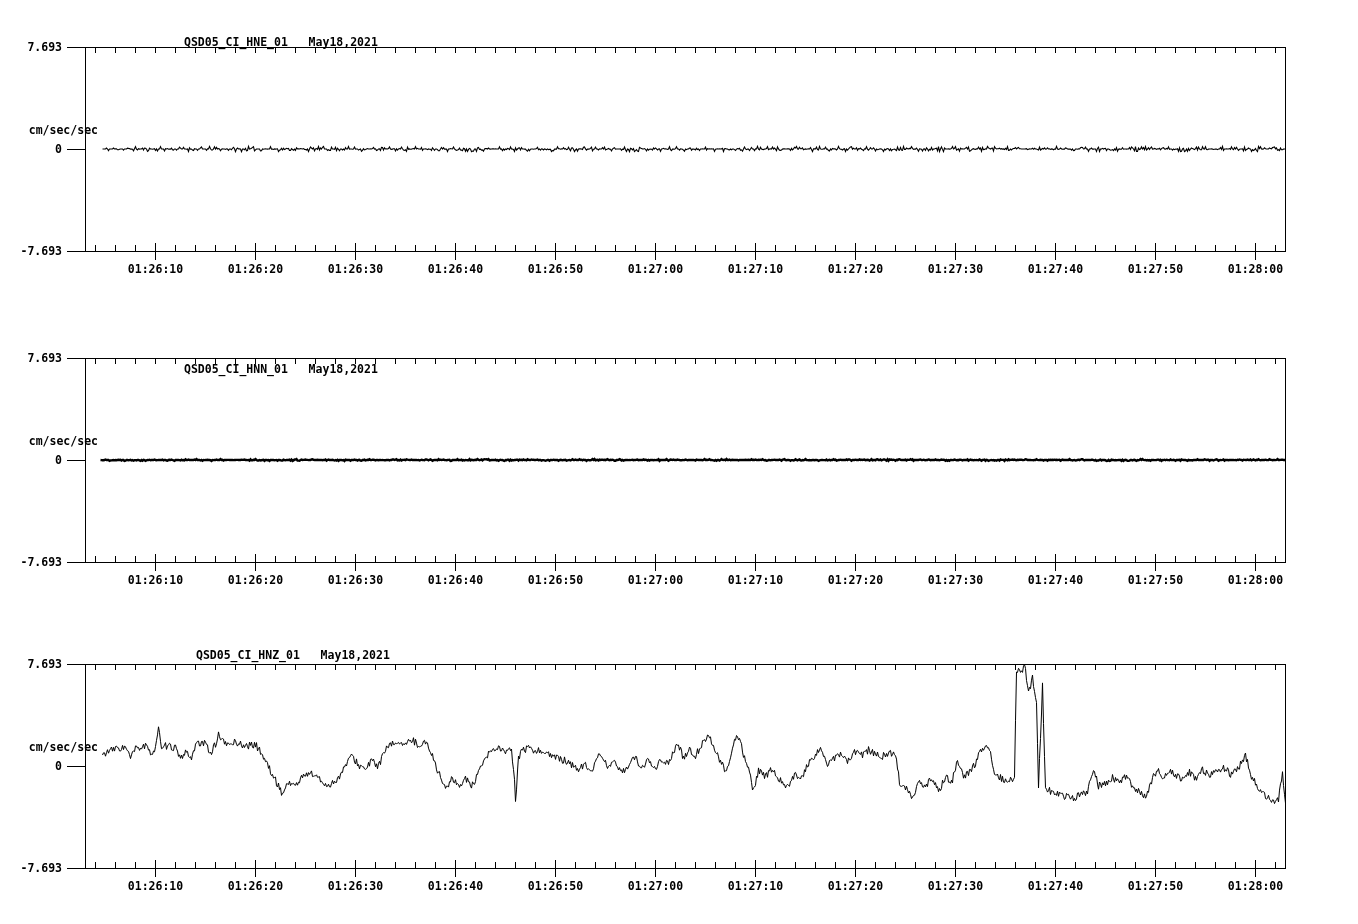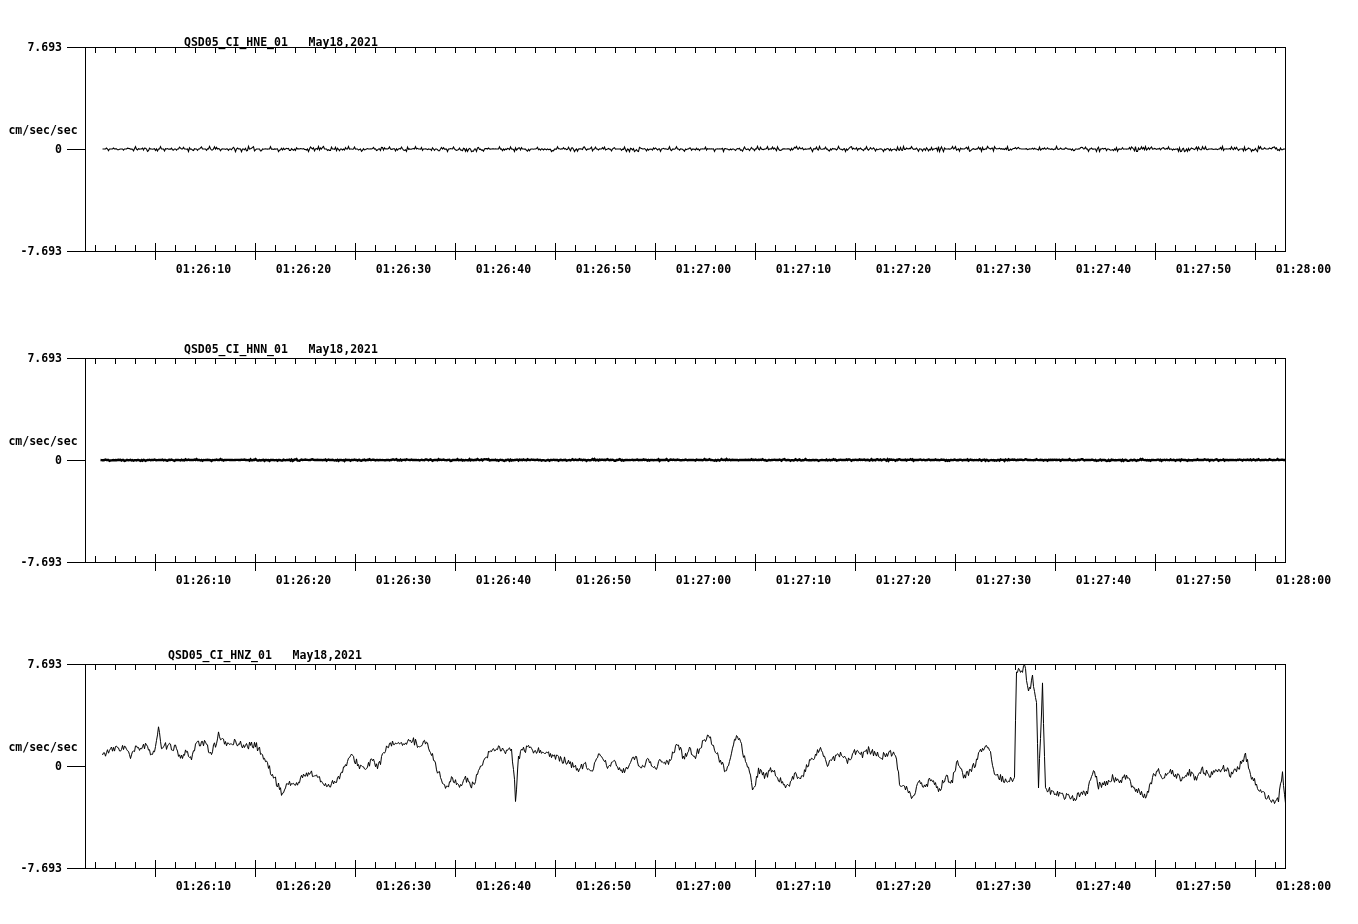--- a/index.html
+++ b/index.html
@@ -12,25 +12,25 @@
   .plot{position:absolute;left:0;}
   .t{
     position:absolute;font:bold 11.5px "DejaVu Sans Mono","Liberation Mono",monospace;
     white-space:pre;height:14px;line-height:14px;
   }
   .yl{
     position:absolute;font:bold 11.5px "DejaVu Sans Mono","Liberation Mono",monospace;
     height:14px;line-height:14px;
   }
   .num{left:2px;width:60px;text-align:right;}
-  .unit{left:3px;width:80px;text-align:center;}
+  .unit{left:18px;width:80px;text-align:right;}
   .xtick{
     position:absolute;width:58px;text-align:center;
     font:bold 11.5px "DejaVu Sans Mono","Liberation Mono",monospace;
-    height:14px;line-height:14px;margin-left:48px;
+    height:14px;line-height:14px;
   }
 </style>
 </head>
 <body>
 
 <div id="screen">
 
   <div class="panel">
     <div class="t" style="left:184px;top:35px">QSD05_CI_HNE_01   May18,2021</div>
     <div class="yl num" style="top:40px">7.693</div>
@@ -172,21 +172,21 @@
         <line x1="855.5" y1="226" x2="855.5" y2="243" stroke="#000000" stroke-width="1" shape-rendering="crispEdges"></line>
         <line x1="955.5" y1="226" x2="955.5" y2="243" stroke="#000000" stroke-width="1" shape-rendering="crispEdges"></line>
         <line x1="1055.5" y1="226" x2="1055.5" y2="243" stroke="#000000" stroke-width="1" shape-rendering="crispEdges"></line>
         <line x1="1155.5" y1="226" x2="1155.5" y2="243" stroke="#000000" stroke-width="1" shape-rendering="crispEdges"></line>
         <line x1="1255.5" y1="226" x2="1255.5" y2="243" stroke="#000000" stroke-width="1" shape-rendering="crispEdges"></line>
         <polyline points="102.5,132.0 103.5,132.0 104.5,132.0 105.5,132.0 106.5,131.1 107.5,132.0 108.5,133.6 109.5,132.0 110.5,132.0 111.5,132.0 112.5,132.0 113.5,131.1 114.5,132.0 115.5,131.9 116.5,131.9 117.5,132.8 118.5,132.7 119.5,132.2 120.5,132.0 121.5,132.0 122.5,132.0 123.5,133.1 124.5,132.0 125.5,132.0 126.5,132.0 127.5,131.1 128.5,131.4 129.5,131.6 130.5,132.1 131.5,132.0 132.5,132.3 133.5,133.9 134.5,131.7 135.5,129.7 136.5,132.2 137.5,132.9 138.5,131.7 139.5,132.1 140.5,132.0 141.5,132.0 142.5,131.1 143.5,133.0 144.5,131.1 145.5,131.3 146.5,132.0 147.5,134.3 148.5,133.6 149.5,131.2 150.5,132.0 151.5,132.0 152.5,132.3 153.5,132.0 154.5,131.7 155.5,133.5 156.5,131.9 157.5,134.0 158.5,132.0 159.5,131.9 160.5,129.6 161.5,132.0 162.5,132.0 163.5,132.1 164.5,134.0 165.5,131.7 166.5,132.0 167.5,131.6 168.5,132.2 169.5,132.0 170.5,132.1 171.5,131.1 172.5,132.8 173.5,133.2 174.5,132.0 175.5,132.0 176.5,133.1 177.5,132.0 178.5,132.0 179.5,130.2 180.5,131.1 181.5,132.0 182.5,132.0 183.5,130.4 184.5,132.0 185.5,132.0 186.5,132.2 187.5,132.0 188.5,134.5 189.5,130.8 190.5,132.2 191.5,132.0 192.5,133.1 193.5,133.6 194.5,131.7 195.5,132.0 196.5,132.0 197.5,133.3 198.5,132.0 199.5,132.0 200.5,130.8 201.5,129.9 202.5,132.0 203.5,132.0 204.5,132.0 205.5,132.0 206.5,133.4 207.5,131.9 208.5,131.9 209.5,129.4 210.5,131.8 211.5,133.0 212.5,133.0 213.5,131.9 214.5,129.8 215.5,132.1 216.5,130.4 217.5,132.0 218.5,131.6 219.5,131.9 220.5,133.7 221.5,132.2 222.5,131.9 223.5,132.0 224.5,132.0 225.5,132.4 226.5,131.8 227.5,132.1 228.5,133.4 229.5,132.0 230.5,132.0 231.5,132.7 232.5,131.3 233.5,130.3 234.5,131.7 235.5,134.6 236.5,132.0 237.5,131.1 238.5,132.0 239.5,131.8 240.5,132.0 241.5,134.6 242.5,132.0 243.5,132.0 244.5,132.8 245.5,131.4 246.5,133.8 247.5,133.5 248.5,129.4 249.5,132.0 250.5,131.8 251.5,131.2 252.5,130.4 253.5,129.6 254.5,133.9 255.5,132.8 256.5,132.0 257.5,132.0 258.5,132.0 259.5,132.0 260.5,133.9 261.5,133.8 262.5,132.0 263.5,132.3 264.5,132.0 265.5,131.8 266.5,132.0 267.5,132.1 268.5,132.0 269.5,132.0 270.5,129.7 271.5,132.2 272.5,132.0 273.5,132.4 274.5,131.9 275.5,132.1 276.5,132.0 277.5,131.9 278.5,134.6 279.5,133.1 280.5,132.8 281.5,131.3 282.5,133.0 283.5,131.3 284.5,132.6 285.5,132.0 286.5,131.3 287.5,131.7 288.5,131.4 289.5,133.4 290.5,133.5 291.5,131.7 292.5,132.5 293.5,133.2 294.5,132.1 295.5,133.4 296.5,130.8 297.5,131.9 298.5,131.8 299.5,132.0 300.5,131.6 301.5,131.8 302.5,132.0 303.5,131.6 304.5,132.4 305.5,132.5 306.5,133.0 307.5,132.0 308.5,134.5 309.5,132.0 310.5,129.9 311.5,131.0 312.5,132.0 313.5,130.9 314.5,133.9 315.5,132.0 316.5,131.6 317.5,132.3 318.5,129.6 319.5,133.0 320.5,130.9 321.5,132.0 322.5,130.3 323.5,129.5 324.5,132.0 325.5,132.0 326.5,132.0 327.5,133.4 328.5,132.6 329.5,133.4 330.5,133.5 331.5,130.2 332.5,132.0 333.5,132.0 334.5,132.4 335.5,130.3 336.5,133.6 337.5,131.2 338.5,132.3 339.5,133.8 340.5,132.0 341.5,132.0 342.5,133.0 343.5,132.0 344.5,133.1 345.5,130.7 346.5,132.0 347.5,132.0 348.5,129.5 349.5,132.1 350.5,132.0 351.5,132.0 352.5,132.3 353.5,132.0 354.5,130.1 355.5,132.2 356.5,132.0 357.5,132.0 358.5,133.1 359.5,132.4 360.5,132.0 361.5,134.3 362.5,133.4 363.5,131.7 364.5,132.8 365.5,132.5 366.5,132.0 367.5,131.5 368.5,132.0 369.5,132.0 370.5,131.9 371.5,132.0 372.5,131.6 373.5,130.4 374.5,132.1 375.5,131.8 376.5,133.5 377.5,133.1 378.5,132.0 379.5,131.9 380.5,133.4 381.5,130.4 382.5,130.5 383.5,133.0 384.5,130.7 385.5,132.0 386.5,131.8 387.5,132.0 388.5,131.5 389.5,129.9 390.5,132.0 391.5,132.4 392.5,132.1 393.5,131.8 394.5,131.8 395.5,133.9 396.5,131.8 397.5,133.1 398.5,132.0 399.5,131.6 400.5,132.0 401.5,130.1 402.5,131.7 403.5,133.1 404.5,133.4 405.5,132.8 406.5,134.4 407.5,130.2 408.5,132.3 409.5,131.9 410.5,132.2 411.5,132.1 412.5,131.8 413.5,131.6 414.5,132.0 415.5,129.7 416.5,132.0 417.5,131.4 418.5,132.0 419.5,132.0 420.5,132.2 421.5,130.6 422.5,133.4 423.5,132.0 424.5,132.0 425.5,131.9 426.5,132.0 427.5,132.6 428.5,131.9 429.5,132.2 430.5,132.2 431.5,133.4 432.5,130.8 433.5,132.0 434.5,133.4 435.5,132.0 436.5,132.0 437.5,132.6 438.5,133.8 439.5,133.8 440.5,132.0 441.5,130.5 442.5,132.0 443.5,130.6 444.5,132.1 445.5,132.1 446.5,132.0 447.5,134.5 448.5,132.0 449.5,132.0 450.5,131.5 451.5,131.8 452.5,132.0 453.5,130.0 454.5,132.0 455.5,132.8 456.5,133.5 457.5,133.1 458.5,132.5 459.5,131.1 460.5,132.9 461.5,133.1 462.5,133.7 463.5,131.2 464.5,131.7 465.5,134.3 466.5,132.0 467.5,134.5 468.5,132.4 469.5,131.4 470.5,132.0 471.5,134.6 472.5,134.0 473.5,134.2 474.5,132.0 475.5,132.0 476.5,134.4 477.5,130.9 478.5,130.5 479.5,132.4 480.5,132.1 481.5,133.2 482.5,132.9 483.5,134.2 484.5,132.0 485.5,131.6 486.5,131.6 487.5,132.0 488.5,131.0 489.5,132.0 490.5,132.1 491.5,132.0 492.5,131.9 493.5,131.9 494.5,132.0 495.5,131.8 496.5,132.0 497.5,132.0 498.5,132.0 499.5,129.9 500.5,132.2 501.5,131.9 502.5,133.7 503.5,131.9 504.5,133.1 505.5,132.0 506.5,132.5 507.5,131.4 508.5,131.7 509.5,132.6 510.5,129.9 511.5,132.0 512.5,132.1 513.5,132.5 514.5,134.5 515.5,130.8 516.5,133.0 517.5,132.0 518.5,131.0 519.5,130.8 520.5,132.9 521.5,130.6 522.5,132.0 523.5,132.0 524.5,132.1 525.5,132.1 526.5,133.4 527.5,134.2 528.5,132.3 529.5,133.8 530.5,132.2 531.5,132.0 532.5,132.0 533.5,132.3 534.5,132.0 535.5,132.0 536.5,131.6 537.5,130.3 538.5,132.6 539.5,132.0 540.5,133.2 541.5,131.8 542.5,132.1 543.5,132.9 544.5,131.9 545.5,132.3 546.5,132.8 547.5,131.9 548.5,132.6 549.5,132.4 550.5,132.4 551.5,134.5 552.5,133.5 553.5,133.8 554.5,132.1 555.5,132.0 556.5,132.1 557.5,129.8 558.5,131.8 559.5,131.8 560.5,132.2 561.5,131.9 562.5,132.0 563.5,130.7 564.5,132.0 565.5,131.6 566.5,132.7 567.5,132.4 568.5,130.3 569.5,132.2 570.5,133.7 571.5,131.0 572.5,130.9 573.5,132.3 574.5,134.6 575.5,132.9 576.5,132.0 577.5,134.1 578.5,131.9 579.5,131.8 580.5,131.9 581.5,132.0 582.5,132.5 583.5,130.3 584.5,129.9 585.5,131.9 586.5,133.2 587.5,132.1 588.5,132.1 589.5,132.0 590.5,131.4 591.5,130.1 592.5,133.9 593.5,132.2 594.5,132.0 595.5,130.1 596.5,132.0 597.5,132.0 598.5,132.9 599.5,131.9 600.5,132.0 601.5,132.0 602.5,130.6 603.5,132.0 604.5,130.1 605.5,133.0 606.5,132.4 607.5,132.0 608.5,131.5 609.5,132.1 610.5,132.2 611.5,133.9 612.5,132.1 613.5,131.2 614.5,130.7 615.5,132.2 616.5,132.0 617.5,132.0 618.5,132.0 619.5,132.0 620.5,131.8 621.5,133.3 622.5,132.1 623.5,132.4 624.5,130.0 625.5,132.8 626.5,134.5 627.5,132.0 628.5,132.4 629.5,134.6 630.5,131.3 631.5,131.8 632.5,132.9 633.5,131.7 634.5,134.6 635.5,133.7 636.5,132.7 637.5,134.0 638.5,134.5 639.5,130.3 640.5,131.0 641.5,131.6 642.5,131.9 643.5,132.0 644.5,131.6 645.5,132.3 646.5,133.9 647.5,132.0 648.5,133.2 649.5,132.2 650.5,132.0 651.5,132.2 652.5,133.1 653.5,131.0 654.5,132.0 655.5,130.9 656.5,131.8 657.5,133.0 658.5,132.0 659.5,131.9 660.5,134.4 661.5,132.0 662.5,131.8 663.5,131.3 664.5,132.0 665.5,131.9 666.5,132.0 667.5,132.5 668.5,132.0 669.5,129.7 670.5,132.6 671.5,133.6 672.5,132.1 673.5,132.0 674.5,132.2 675.5,131.6 676.5,129.8 677.5,132.0 678.5,132.0 679.5,133.1 680.5,131.8 681.5,132.0 682.5,132.3 683.5,133.2 684.5,134.3 685.5,132.0 686.5,132.6 687.5,132.0 688.5,132.0 689.5,131.0 690.5,131.1 691.5,133.3 692.5,132.1 693.5,132.0 694.5,132.2 695.5,132.9 696.5,131.3 697.5,132.5 698.5,132.0 699.5,133.5 700.5,132.0 701.5,132.0 702.5,131.7 703.5,132.0 704.5,132.0 705.5,130.2 706.5,133.0 707.5,131.7 708.5,132.0 709.5,131.7 710.5,132.0 711.5,131.7 712.5,132.0 713.5,131.8 714.5,134.4 715.5,132.2 716.5,132.0 717.5,131.9 718.5,132.0 719.5,131.9 720.5,132.0 721.5,131.9 722.5,131.3 723.5,134.5 724.5,131.7 725.5,131.5 726.5,132.0 727.5,132.0 728.5,132.7 729.5,132.9 730.5,132.0 731.5,132.8 732.5,132.0 733.5,132.0 734.5,132.6 735.5,133.4 736.5,132.1 737.5,131.6 738.5,131.9 739.5,131.2 740.5,133.2 741.5,132.8 742.5,134.2 743.5,132.0 744.5,130.0 745.5,131.9 746.5,132.7 747.5,132.1 748.5,132.0 749.5,133.5 750.5,132.0 751.5,130.5 752.5,132.0 753.5,132.0 754.5,133.6 755.5,131.9 756.5,132.0 757.5,129.4 758.5,132.1 759.5,132.8 760.5,130.3 761.5,132.0 762.5,132.4 763.5,132.6 764.5,132.1 765.5,132.0 766.5,131.6 767.5,129.7 768.5,132.6 769.5,132.0 770.5,131.7 771.5,132.0 772.5,130.0 773.5,132.0 774.5,131.1 775.5,132.1 776.5,133.7 777.5,129.8 778.5,131.9 779.5,133.2 780.5,133.4 781.5,133.0 782.5,132.1 783.5,131.9 784.5,131.9 785.5,132.0 786.5,132.0 787.5,131.9 788.5,131.9 789.5,132.0 790.5,133.5 791.5,131.4 792.5,132.9 793.5,132.0 794.5,130.3 795.5,131.0 796.5,129.4 797.5,132.0 798.5,132.1 799.5,130.3 800.5,131.7 801.5,131.7 802.5,130.9 803.5,132.7 804.5,132.3 805.5,131.9 806.5,132.2 807.5,132.0 808.5,131.9 809.5,132.0 810.5,130.6 811.5,132.6 812.5,134.6 813.5,131.9 814.5,131.9 815.5,131.9 816.5,130.0 817.5,132.6 818.5,133.0 819.5,129.4 820.5,131.9 821.5,132.3 822.5,132.2 823.5,131.8 824.5,131.9 825.5,130.1 826.5,132.1 827.5,132.1 828.5,133.5 829.5,134.0 830.5,132.0 831.5,133.0 832.5,131.5 833.5,131.9 834.5,131.7 835.5,132.0 836.5,133.0 837.5,131.9 838.5,129.4 839.5,131.7 840.5,132.2 841.5,132.2 842.5,133.0 843.5,132.1 844.5,131.8 845.5,134.5 846.5,132.0 847.5,133.2 848.5,132.0 849.5,130.9 850.5,129.9 851.5,129.7 852.5,132.2 853.5,131.2 854.5,132.0 855.5,132.0 856.5,130.8 857.5,133.3 858.5,131.7 859.5,132.0 860.5,131.1 861.5,132.2 862.5,132.7 863.5,133.7 864.5,131.8 865.5,132.0 866.5,129.6 867.5,132.1 868.5,133.2 869.5,132.0 870.5,130.6 871.5,132.0 872.5,132.0 873.5,130.8 874.5,132.0 875.5,134.0 876.5,132.0 877.5,132.7 878.5,132.5 879.5,132.0 880.5,131.9 881.5,132.0 882.5,132.8 883.5,134.5 884.5,132.1 885.5,133.0 886.5,132.0 887.5,131.5 888.5,132.0 889.5,133.5 890.5,131.9 891.5,133.8 892.5,132.4 893.5,132.3 894.5,132.0 895.5,132.8 896.5,133.6 897.5,130.0 898.5,132.8 899.5,133.2 900.5,130.6 901.5,133.0 902.5,133.3 903.5,129.4 904.5,132.5 905.5,132.4 906.5,131.1 907.5,131.8 908.5,131.9 909.5,131.4 910.5,131.6 911.5,129.7 912.5,131.4 913.5,132.4 914.5,132.0 915.5,132.1 916.5,131.1 917.5,132.5 918.5,134.3 919.5,131.8 920.5,132.0 921.5,132.3 922.5,134.0 923.5,132.0 924.5,131.9 925.5,133.4 926.5,130.8 927.5,132.0 928.5,133.8 929.5,132.2 930.5,132.9 931.5,130.4 932.5,133.0 933.5,132.0 934.5,132.0 935.5,131.4 936.5,131.1 937.5,133.8 938.5,129.7 939.5,134.5 940.5,132.0 941.5,129.9 942.5,132.4 943.5,134.6 944.5,131.1 945.5,132.0 946.5,132.0 947.5,132.0 948.5,131.9 949.5,132.1 950.5,132.0 951.5,131.4 952.5,129.5 953.5,132.0 954.5,131.4 955.5,129.7 956.5,133.1 957.5,132.5 958.5,131.8 959.5,134.2 960.5,131.2 961.5,132.0 962.5,131.9 963.5,132.0 964.5,132.0 965.5,131.2 966.5,130.3 967.5,132.0 968.5,130.1 969.5,134.3 970.5,133.8 971.5,132.8 972.5,132.0 973.5,131.7 974.5,132.3 975.5,132.4 976.5,131.9 977.5,131.9 978.5,130.1 979.5,132.0 980.5,131.1 981.5,134.3 982.5,130.5 983.5,132.7 984.5,132.4 985.5,131.8 986.5,132.0 987.5,129.5 988.5,130.9 989.5,131.5 990.5,132.0 991.5,131.2 992.5,131.1 993.5,134.0 994.5,129.6 995.5,131.2 996.5,132.0 997.5,131.8 998.5,131.8 999.5,131.2 1000.5,132.1 1001.5,131.7 1002.5,132.1 1003.5,131.9 1004.5,132.5 1005.5,131.3 1006.5,132.4 1007.5,129.6 1008.5,133.4 1009.5,133.2 1010.5,132.0 1011.5,133.0 1012.5,131.9 1013.5,131.5 1014.5,131.4 1015.5,130.5 1016.5,132.0 1017.5,131.0 1018.5,130.5 1019.5,131.8 1020.5,131.8 1021.5,132.0 1022.5,132.0 1023.5,132.0 1024.5,132.0 1025.5,131.9 1026.5,131.6 1027.5,132.6 1028.5,132.2 1029.5,131.9 1030.5,132.0 1031.5,132.0 1032.5,131.2 1033.5,132.3 1034.5,131.3 1035.5,132.0 1036.5,132.0 1037.5,132.6 1038.5,133.0 1039.5,130.2 1040.5,133.0 1041.5,132.2 1042.5,131.5 1043.5,132.0 1044.5,130.9 1045.5,132.2 1046.5,132.0 1047.5,130.8 1048.5,132.0 1049.5,131.8 1050.5,132.4 1051.5,131.9 1052.5,132.1 1053.5,132.8 1054.5,132.0 1055.5,132.1 1056.5,129.4 1057.5,132.0 1058.5,132.4 1059.5,132.1 1060.5,131.0 1061.5,131.9 1062.5,132.2 1063.5,132.0 1064.5,132.2 1065.5,131.0 1066.5,131.3 1067.5,132.0 1068.5,132.1 1069.5,132.1 1070.5,132.0 1071.5,133.1 1072.5,132.0 1073.5,133.6 1074.5,133.4 1075.5,132.0 1076.5,132.0 1077.5,132.2 1078.5,131.9 1079.5,132.0 1080.5,130.8 1081.5,130.3 1082.5,130.4 1083.5,132.0 1084.5,131.8 1085.5,130.2 1086.5,132.0 1087.5,132.1 1088.5,134.4 1089.5,132.0 1090.5,132.0 1091.5,131.1 1092.5,132.1 1093.5,132.1 1094.5,132.0 1095.5,132.0 1096.5,134.4 1097.5,131.4 1098.5,130.2 1099.5,134.4 1100.5,132.1 1101.5,132.0 1102.5,131.4 1103.5,132.0 1104.5,131.5 1105.5,131.3 1106.5,133.5 1107.5,132.0 1108.5,132.0 1109.5,132.5 1110.5,133.2 1111.5,133.0 1112.5,132.6 1113.5,133.7 1114.5,132.0 1115.5,133.0 1116.5,130.6 1117.5,134.2 1118.5,132.2 1119.5,131.9 1120.5,132.3 1121.5,132.3 1122.5,130.8 1123.5,132.2 1124.5,132.0 1125.5,132.0 1126.5,132.1 1127.5,132.0 1128.5,132.0 1129.5,130.5 1130.5,132.4 1131.5,130.0 1132.5,130.8 1133.5,132.0 1134.5,133.8 1135.5,129.6 1136.5,134.5 1137.5,134.5 1138.5,131.0 1139.5,132.5 1140.5,132.1 1141.5,129.9 1142.5,132.0 1143.5,130.6 1144.5,132.7 1145.5,129.6 1146.5,132.9 1147.5,132.0 1148.5,130.7 1149.5,132.4 1150.5,131.0 1151.5,129.9 1152.5,132.1 1153.5,132.0 1154.5,131.4 1155.5,131.8 1156.5,132.4 1157.5,131.8 1158.5,132.0 1159.5,131.3 1160.5,132.8 1161.5,131.6 1162.5,130.9 1163.5,130.6 1164.5,131.9 1165.5,132.1 1166.5,131.5 1167.5,132.0 1168.5,129.9 1169.5,132.4 1170.5,132.0 1171.5,132.0 1172.5,133.1 1173.5,132.0 1174.5,132.6 1175.5,132.0 1176.5,132.2 1177.5,131.7 1178.5,134.3 1179.5,130.8 1180.5,134.6 1181.5,134.3 1182.5,132.0 1183.5,131.4 1184.5,134.6 1185.5,133.9 1186.5,132.0 1187.5,134.2 1188.5,131.5 1189.5,133.5 1190.5,132.0 1191.5,131.0 1192.5,131.6 1193.5,132.0 1194.5,132.6 1195.5,131.6 1196.5,130.1 1197.5,133.0 1198.5,130.1 1199.5,131.9 1200.5,132.8 1201.5,132.8 1202.5,129.8 1203.5,131.8 1204.5,132.0 1205.5,129.7 1206.5,132.6 1207.5,132.7 1208.5,132.1 1209.5,132.0 1210.5,132.0 1211.5,131.9 1212.5,132.1 1213.5,132.5 1214.5,132.2 1215.5,132.1 1216.5,132.0 1217.5,132.6 1218.5,132.0 1219.5,132.0 1220.5,130.5 1221.5,132.3 1222.5,129.5 1223.5,133.5 1224.5,132.0 1225.5,132.0 1226.5,131.9 1227.5,132.0 1228.5,132.0 1229.5,131.6 1230.5,132.3 1231.5,129.9 1232.5,132.0 1233.5,132.7 1234.5,130.6 1235.5,132.0 1236.5,130.4 1237.5,132.0 1238.5,133.4 1239.5,132.3 1240.5,132.0 1241.5,132.0 1242.5,131.8 1243.5,133.9 1244.5,130.1 1245.5,133.5 1246.5,132.4 1247.5,132.0 1248.5,131.0 1249.5,131.7 1250.5,131.9 1251.5,134.5 1252.5,132.7 1253.5,133.5 1254.5,132.8 1255.5,131.6 1256.5,133.5 1257.5,134.6 1258.5,129.5 1259.5,131.6 1260.5,129.7 1261.5,132.0 1262.5,132.1 1263.5,132.0 1264.5,130.8 1265.5,131.7 1266.5,132.0 1267.5,132.0 1268.5,131.9 1269.5,130.9 1270.5,131.6 1271.5,131.9 1272.5,130.6 1273.5,130.3 1274.5,130.0 1275.5,131.8 1276.5,131.0 1277.5,133.3 1278.5,132.7 1279.5,133.5 1280.5,131.1 1281.5,132.8 1282.5,132.8 1283.5,132.1 1284.5,132.0 1285.5,132.0" fill="none" stroke="#000000" stroke-width="1.1"></polyline>
       </svg>
   </div>
 
   <div class="panel">
-    <div class="t" style="left:184px;top:342px">QSD05_CI_HNN_01   May18,2021</div>
+    <div class="t" style="left:184px;top:362px">QSD05_CI_HNN_01   May18,2021</div>
     <div class="yl num" style="top:351px">7.693</div>
     <div class="yl unit" style="top:434px">cm/sec/sec</div>
     <div class="yl num" style="top:453px">0</div>
     <div class="yl num" style="top:555px">-7.693</div>
     <svg id="plot-1" class="plot" style="top:328px" width="1358" height="264">
         <rect x="85.5" y="30" width="1200" height="204" fill="none" stroke="#000000" stroke-width="1" shape-rendering="crispEdges"></rect>
         <line x1="66.5" y1="30" x2="85.5" y2="30" stroke="#000000" stroke-width="1" shape-rendering="crispEdges"></line>
         <line x1="66.5" y1="132" x2="85.5" y2="132" stroke="#000000" stroke-width="1" shape-rendering="crispEdges"></line>
         <line x1="66.5" y1="234" x2="85.5" y2="234" stroke="#000000" stroke-width="1" shape-rendering="crispEdges"></line>
         <line x1="95.5" y1="30" x2="95.5" y2="36" stroke="#000000" stroke-width="1" shape-rendering="crispEdges"></line>
@@ -319,21 +319,21 @@
         <line x1="855.5" y1="226" x2="855.5" y2="243" stroke="#000000" stroke-width="1" shape-rendering="crispEdges"></line>
         <line x1="955.5" y1="226" x2="955.5" y2="243" stroke="#000000" stroke-width="1" shape-rendering="crispEdges"></line>
         <line x1="1055.5" y1="226" x2="1055.5" y2="243" stroke="#000000" stroke-width="1" shape-rendering="crispEdges"></line>
         <line x1="1155.5" y1="226" x2="1155.5" y2="243" stroke="#000000" stroke-width="1" shape-rendering="crispEdges"></line>
         <line x1="1255.5" y1="226" x2="1255.5" y2="243" stroke="#000000" stroke-width="1" shape-rendering="crispEdges"></line>
         <polyline points="100.5,132.0 101.5,132.1 102.5,132.2 103.5,132.2 104.5,132.0 105.5,131.5 106.5,132.0 107.5,132.0 108.5,131.9 109.5,132.9 110.5,132.5 111.5,132.4 112.5,132.2 113.5,132.0 114.5,132.3 115.5,132.0 116.5,132.2 117.5,132.0 118.5,131.8 119.5,132.0 120.5,131.8 121.5,132.5 122.5,132.0 123.5,132.0 124.5,132.9 125.5,132.7 126.5,132.0 127.5,132.0 128.5,132.3 129.5,132.1 130.5,131.8 131.5,132.5 132.5,132.1 133.5,132.7 134.5,132.1 135.5,132.1 136.5,132.4 137.5,132.0 138.5,132.0 139.5,132.4 140.5,132.9 141.5,132.0 142.5,132.7 143.5,131.8 144.5,132.0 145.5,132.8 146.5,132.4 147.5,132.0 148.5,132.1 149.5,131.7 150.5,132.2 151.5,132.0 152.5,132.0 153.5,132.0 154.5,131.5 155.5,132.0 156.5,132.2 157.5,132.1 158.5,132.0 159.5,131.9 160.5,132.0 161.5,132.0 162.5,131.6 163.5,132.4 164.5,132.0 165.5,131.9 166.5,132.5 167.5,132.7 168.5,132.0 169.5,131.8 170.5,132.0 171.5,131.6 172.5,132.0 173.5,132.4 174.5,132.9 175.5,132.0 176.5,132.0 177.5,132.0 178.5,132.0 179.5,132.1 180.5,132.4 181.5,131.7 182.5,132.3 183.5,132.0 184.5,132.3 185.5,131.3 186.5,132.0 187.5,132.0 188.5,131.5 189.5,132.1 190.5,131.9 191.5,132.0 192.5,132.0 193.5,132.1 194.5,131.5 195.5,132.0 196.5,131.1 197.5,132.0 198.5,132.0 199.5,132.0 200.5,132.5 201.5,132.0 202.5,132.7 203.5,132.0 204.5,132.1 205.5,132.0 206.5,132.0 207.5,131.8 208.5,132.0 209.5,132.0 210.5,132.2 211.5,132.9 212.5,132.0 213.5,132.1 214.5,132.0 215.5,132.0 216.5,131.5 217.5,132.0 218.5,131.9 219.5,132.0 220.5,131.1 221.5,132.0 222.5,131.8 223.5,132.6 224.5,132.0 225.5,132.0 226.5,132.0 227.5,131.9 228.5,131.9 229.5,132.0 230.5,131.9 231.5,132.0 232.5,132.0 233.5,132.1 234.5,132.0 235.5,132.0 236.5,131.9 237.5,131.9 238.5,132.0 239.5,132.0 240.5,132.0 241.5,131.7 242.5,131.9 243.5,131.8 244.5,131.5 245.5,132.1 246.5,131.9 247.5,132.1 248.5,132.0 249.5,132.7 250.5,131.4 251.5,132.4 252.5,132.4 253.5,131.8 254.5,132.0 255.5,131.1 256.5,132.0 257.5,132.6 258.5,132.5 259.5,132.0 260.5,132.4 261.5,132.2 262.5,132.0 263.5,131.8 264.5,132.8 265.5,132.0 266.5,132.0 267.5,132.2 268.5,132.0 269.5,132.9 270.5,132.0 271.5,132.0 272.5,132.0 273.5,132.0 274.5,132.3 275.5,132.1 276.5,132.0 277.5,132.8 278.5,132.0 279.5,132.0 280.5,132.2 281.5,132.6 282.5,132.5 283.5,131.6 284.5,132.1 285.5,132.3 286.5,131.9 287.5,132.0 288.5,132.0 289.5,131.6 290.5,132.6 291.5,131.6 292.5,132.9 293.5,132.4 294.5,131.5 295.5,131.6 296.5,131.1 297.5,132.6 298.5,132.6 299.5,132.7 300.5,132.0 301.5,131.5 302.5,132.1 303.5,131.9 304.5,131.8 305.5,131.6 306.5,131.9 307.5,131.9 308.5,132.1 309.5,132.0 310.5,132.1 311.5,131.5 312.5,131.3 313.5,131.9 314.5,132.0 315.5,131.9 316.5,132.0 317.5,131.8 318.5,132.0 319.5,132.0 320.5,132.0 321.5,131.9 322.5,132.2 323.5,131.9 324.5,132.0 325.5,131.5 326.5,132.6 327.5,132.0 328.5,131.6 329.5,132.0 330.5,132.0 331.5,132.0 332.5,131.8 333.5,132.2 334.5,132.5 335.5,132.0 336.5,132.5 337.5,131.8 338.5,132.9 339.5,132.0 340.5,132.0 341.5,132.0 342.5,132.3 343.5,132.0 344.5,132.9 345.5,131.7 346.5,132.0 347.5,131.9 348.5,132.0 349.5,132.0 350.5,132.7 351.5,132.0 352.5,131.9 353.5,132.1 354.5,131.6 355.5,132.0 356.5,132.0 357.5,132.6 358.5,132.0 359.5,131.8 360.5,132.6 361.5,132.8 362.5,132.0 363.5,132.0 364.5,131.7 365.5,132.5 366.5,132.1 367.5,131.8 368.5,131.9 369.5,131.3 370.5,132.0 371.5,132.1 372.5,131.7 373.5,131.8 374.5,132.0 375.5,132.4 376.5,132.0 377.5,132.0 378.5,132.2 379.5,132.0 380.5,132.0 381.5,132.1 382.5,132.0 383.5,132.1 384.5,132.2 385.5,132.2 386.5,132.0 387.5,131.9 388.5,132.0 389.5,132.4 390.5,132.0 391.5,132.1 392.5,131.4 393.5,131.4 394.5,132.0 395.5,131.6 396.5,131.2 397.5,132.4 398.5,132.1 399.5,132.4 400.5,131.6 401.5,132.5 402.5,132.0 403.5,131.9 404.5,131.8 405.5,132.1 406.5,131.4 407.5,131.7 408.5,131.9 409.5,132.0 410.5,132.0 411.5,131.5 412.5,132.0 413.5,132.0 414.5,132.0 415.5,132.0 416.5,132.0 417.5,132.1 418.5,132.0 419.5,132.5 420.5,132.2 421.5,131.7 422.5,132.0 423.5,132.1 424.5,132.2 425.5,131.4 426.5,131.5 427.5,131.8 428.5,132.3 429.5,131.8 430.5,131.4 431.5,132.0 432.5,132.7 433.5,132.1 434.5,132.0 435.5,131.9 436.5,132.0 437.5,132.4 438.5,131.2 439.5,132.0 440.5,131.7 441.5,132.0 442.5,131.9 443.5,131.5 444.5,132.0 445.5,132.1 446.5,132.2 447.5,132.0 448.5,131.9 449.5,131.7 450.5,132.9 451.5,132.8 452.5,132.0 453.5,131.9 454.5,132.0 455.5,132.0 456.5,132.0 457.5,131.1 458.5,132.2 459.5,132.0 460.5,132.1 461.5,131.6 462.5,132.5 463.5,132.0 464.5,132.5 465.5,131.9 466.5,132.1 467.5,132.2 468.5,132.3 469.5,131.2 470.5,132.4 471.5,131.8 472.5,132.0 473.5,132.2 474.5,132.0 475.5,131.8 476.5,132.0 477.5,131.1 478.5,131.7 479.5,132.3 480.5,132.0 481.5,131.4 482.5,132.4 483.5,131.6 484.5,131.2 485.5,131.4 486.5,131.3 487.5,131.7 488.5,131.1 489.5,132.4 490.5,132.2 491.5,132.0 492.5,132.0 493.5,132.0 494.5,132.1 495.5,131.7 496.5,132.4 497.5,132.0 498.5,132.7 499.5,132.1 500.5,131.7 501.5,132.1 502.5,132.0 503.5,132.6 504.5,132.9 505.5,132.1 506.5,132.3 507.5,131.6 508.5,131.6 509.5,132.7 510.5,131.6 511.5,132.5 512.5,132.0 513.5,132.3 514.5,132.0 515.5,132.0 516.5,131.7 517.5,131.7 518.5,132.6 519.5,131.7 520.5,132.0 521.5,131.8 522.5,132.2 523.5,131.5 524.5,132.0 525.5,132.0 526.5,132.4 527.5,131.3 528.5,131.9 529.5,132.0 530.5,132.0 531.5,131.5 532.5,131.9 533.5,131.8 534.5,132.0 535.5,132.0 536.5,131.9 537.5,131.5 538.5,132.2 539.5,132.0 540.5,132.0 541.5,132.6 542.5,132.1 543.5,132.1 544.5,132.4 545.5,132.7 546.5,132.4 547.5,132.0 548.5,132.0 549.5,132.7 550.5,132.0 551.5,132.0 552.5,132.1 553.5,131.7 554.5,132.0 555.5,132.0 556.5,132.0 557.5,132.0 558.5,132.8 559.5,132.0 560.5,131.8 561.5,132.0 562.5,132.3 563.5,132.0 564.5,132.0 565.5,131.8 566.5,132.6 567.5,132.3 568.5,132.1 569.5,131.9 570.5,132.4 571.5,132.0 572.5,131.3 573.5,132.0 574.5,132.0 575.5,131.5 576.5,132.0 577.5,131.9 578.5,132.0 579.5,131.3 580.5,132.0 581.5,131.7 582.5,132.3 583.5,131.7 584.5,132.0 585.5,131.9 586.5,132.9 587.5,132.1 588.5,131.9 589.5,132.3 590.5,132.2 591.5,132.0 592.5,131.1 593.5,132.0 594.5,131.1 595.5,132.3 596.5,132.0 597.5,131.8 598.5,132.5 599.5,131.7 600.5,132.0 601.5,131.8 602.5,131.7 603.5,132.0 604.5,131.8 605.5,132.1 606.5,131.6 607.5,131.2 608.5,132.0 609.5,132.2 610.5,131.8 611.5,132.0 612.5,131.7 613.5,132.0 614.5,132.8 615.5,132.8 616.5,132.0 617.5,132.0 618.5,131.9 619.5,131.1 620.5,131.6 621.5,132.5 622.5,132.0 623.5,132.7 624.5,132.2 625.5,132.0 626.5,132.0 627.5,132.0 628.5,132.1 629.5,131.9 630.5,132.1 631.5,131.9 632.5,131.8 633.5,132.2 634.5,131.9 635.5,132.1 636.5,131.7 637.5,131.6 638.5,132.2 639.5,132.0 640.5,132.0 641.5,132.0 642.5,132.0 643.5,131.4 644.5,131.9 645.5,131.7 646.5,131.9 647.5,132.6 648.5,131.9 649.5,132.6 650.5,132.0 651.5,132.0 652.5,132.0 653.5,132.2 654.5,132.0 655.5,132.1 656.5,132.0 657.5,132.0 658.5,131.2 659.5,132.9 660.5,132.0 661.5,132.0 662.5,131.9 663.5,132.0 664.5,131.9 665.5,132.0 666.5,131.1 667.5,132.0 668.5,132.8 669.5,132.1 670.5,131.6 671.5,131.7 672.5,132.0 673.5,131.5 674.5,132.0 675.5,132.0 676.5,132.0 677.5,131.6 678.5,131.9 679.5,132.0 680.5,132.3 681.5,132.3 682.5,132.0 683.5,132.1 684.5,132.0 685.5,131.6 686.5,131.9 687.5,132.3 688.5,132.0 689.5,132.0 690.5,132.0 691.5,131.9 692.5,132.0 693.5,132.0 694.5,132.1 695.5,132.5 696.5,131.6 697.5,131.9 698.5,132.0 699.5,132.0 700.5,132.0 701.5,132.0 702.5,132.2 703.5,131.9 704.5,131.1 705.5,132.0 706.5,131.8 707.5,132.0 708.5,131.9 709.5,131.3 710.5,132.0 711.5,132.0 712.5,132.1 713.5,132.4 714.5,132.7 715.5,132.0 716.5,132.7 717.5,132.0 718.5,132.0 719.5,132.6 720.5,132.1 721.5,131.1 722.5,131.9 723.5,132.0 724.5,131.7 725.5,132.3 726.5,131.1 727.5,132.0 728.5,132.0 729.5,131.6 730.5,132.3 731.5,132.0 732.5,131.8 733.5,132.0 734.5,132.0 735.5,131.9 736.5,132.0 737.5,132.0 738.5,132.5 739.5,132.0 740.5,131.9 741.5,132.0 742.5,132.0 743.5,132.0 744.5,132.0 745.5,131.8 746.5,132.0 747.5,132.0 748.5,131.8 749.5,132.0 750.5,132.0 751.5,131.3 752.5,132.0 753.5,131.8 754.5,132.0 755.5,131.5 756.5,132.0 757.5,132.1 758.5,131.8 759.5,132.0 760.5,131.7 761.5,131.9 762.5,131.2 763.5,132.0 764.5,132.2 765.5,132.0 766.5,132.8 767.5,132.7 768.5,132.0 769.5,132.0 770.5,132.3 771.5,132.0 772.5,132.0 773.5,131.9 774.5,131.7 775.5,132.0 776.5,132.0 777.5,132.0 778.5,132.0 779.5,131.5 780.5,132.0 781.5,132.7 782.5,131.6 783.5,131.5 784.5,131.2 785.5,132.1 786.5,132.2 787.5,131.9 788.5,132.0 789.5,132.1 790.5,132.8 791.5,132.1 792.5,132.1 793.5,132.5 794.5,132.1 795.5,131.2 796.5,132.0 797.5,132.4 798.5,131.8 799.5,131.4 800.5,132.4 801.5,132.5 802.5,132.0 803.5,132.3 804.5,132.0 805.5,131.1 806.5,132.0 807.5,132.1 808.5,132.3 809.5,132.0 810.5,132.3 811.5,132.2 812.5,132.0 813.5,132.0 814.5,132.2 815.5,132.0 816.5,132.0 817.5,132.1 818.5,132.9 819.5,132.4 820.5,132.1 821.5,132.0 822.5,131.9 823.5,132.1 824.5,132.1 825.5,132.2 826.5,131.5 827.5,132.5 828.5,132.2 829.5,131.8 830.5,132.4 831.5,132.0 832.5,132.0 833.5,131.3 834.5,132.0 835.5,131.7 836.5,132.6 837.5,132.3 838.5,132.0 839.5,132.0 840.5,131.7 841.5,132.0 842.5,132.0 843.5,132.0 844.5,132.0 845.5,132.0 846.5,131.4 847.5,132.1 848.5,131.5 849.5,131.5 850.5,132.0 851.5,132.7 852.5,131.9 853.5,132.0 854.5,132.0 855.5,131.7 856.5,132.0 857.5,132.0 858.5,132.0 859.5,131.4 860.5,131.9 861.5,131.7 862.5,132.0 863.5,131.7 864.5,131.6 865.5,132.2 866.5,132.0 867.5,131.8 868.5,132.0 869.5,132.6 870.5,132.0 871.5,131.2 872.5,132.3 873.5,132.0 874.5,132.0 875.5,132.4 876.5,131.3 877.5,131.2 878.5,132.0 879.5,132.0 880.5,131.5 881.5,132.4 882.5,132.0 883.5,131.5 884.5,131.5 885.5,132.0 886.5,132.7 887.5,131.3 888.5,132.8 889.5,131.5 890.5,131.8 891.5,131.6 892.5,132.0 893.5,131.7 894.5,132.0 895.5,132.7 896.5,131.9 897.5,132.1 898.5,131.4 899.5,131.3 900.5,131.9 901.5,132.0 902.5,132.0 903.5,132.0 904.5,132.0 905.5,131.7 906.5,132.5 907.5,131.7 908.5,131.9 909.5,131.9 910.5,131.2 911.5,131.8 912.5,131.3 913.5,132.8 914.5,132.0 915.5,132.0 916.5,132.0 917.5,132.0 918.5,132.0 919.5,131.6 920.5,131.4 921.5,132.0 922.5,132.1 923.5,131.7 924.5,132.0 925.5,132.2 926.5,132.0 927.5,132.1 928.5,131.5 929.5,131.6 930.5,132.2 931.5,132.0 932.5,132.0 933.5,132.0 934.5,132.0 935.5,131.4 936.5,132.0 937.5,132.0 938.5,132.0 939.5,132.3 940.5,131.9 941.5,131.6 942.5,131.9 943.5,131.8 944.5,132.0 945.5,132.7 946.5,132.0 947.5,132.7 948.5,132.1 949.5,132.7 950.5,131.9 951.5,132.0 952.5,132.1 953.5,132.0 954.5,131.5 955.5,131.9 956.5,132.3 957.5,132.0 958.5,132.2 959.5,131.8 960.5,131.7 961.5,131.9 962.5,132.5 963.5,132.0 964.5,132.0 965.5,132.0 966.5,132.0 967.5,131.4 968.5,132.7 969.5,132.0 970.5,131.6 971.5,132.0 972.5,132.0 973.5,132.3 974.5,132.0 975.5,132.1 976.5,132.0 977.5,132.1 978.5,132.3 979.5,131.5 980.5,132.0 981.5,132.8 982.5,132.0 983.5,131.9 984.5,131.6 985.5,132.7 986.5,131.8 987.5,132.0 988.5,132.9 989.5,132.4 990.5,132.2 991.5,131.9 992.5,132.3 993.5,132.0 994.5,132.6 995.5,132.2 996.5,132.7 997.5,132.0 998.5,131.9 999.5,132.7 1000.5,131.5 1001.5,131.9 1002.5,131.9 1003.5,131.9 1004.5,132.9 1005.5,131.5 1006.5,132.0 1007.5,132.3 1008.5,131.4 1009.5,132.1 1010.5,131.9 1011.5,131.8 1012.5,131.5 1013.5,131.9 1014.5,131.6 1015.5,132.0 1016.5,132.3 1017.5,131.8 1018.5,132.0 1019.5,131.8 1020.5,131.7 1021.5,131.6 1022.5,132.0 1023.5,132.1 1024.5,131.9 1025.5,131.3 1026.5,131.4 1027.5,132.0 1028.5,132.0 1029.5,132.0 1030.5,132.0 1031.5,132.1 1032.5,132.1 1033.5,132.2 1034.5,131.9 1035.5,132.0 1036.5,131.2 1037.5,131.9 1038.5,132.1 1039.5,132.0 1040.5,131.8 1041.5,132.0 1042.5,132.0 1043.5,132.6 1044.5,132.0 1045.5,131.9 1046.5,132.0 1047.5,132.7 1048.5,131.8 1049.5,132.0 1050.5,131.8 1051.5,132.0 1052.5,131.8 1053.5,132.0 1054.5,131.7 1055.5,132.0 1056.5,131.8 1057.5,132.0 1058.5,131.9 1059.5,131.8 1060.5,132.7 1061.5,132.1 1062.5,131.5 1063.5,132.0 1064.5,132.0 1065.5,132.0 1066.5,131.9 1067.5,132.0 1068.5,132.0 1069.5,131.1 1070.5,132.0 1071.5,132.1 1072.5,132.4 1073.5,132.1 1074.5,132.0 1075.5,132.5 1076.5,132.4 1077.5,132.0 1078.5,131.7 1079.5,132.1 1080.5,131.7 1081.5,131.2 1082.5,131.2 1083.5,132.0 1084.5,132.4 1085.5,131.9 1086.5,132.0 1087.5,131.9 1088.5,132.0 1089.5,132.0 1090.5,132.1 1091.5,131.8 1092.5,131.7 1093.5,132.1 1094.5,132.4 1095.5,132.0 1096.5,132.9 1097.5,132.5 1098.5,132.5 1099.5,131.9 1100.5,131.6 1101.5,132.5 1102.5,132.0 1103.5,132.0 1104.5,132.0 1105.5,132.2 1106.5,132.9 1107.5,132.8 1108.5,131.9 1109.5,132.9 1110.5,132.7 1111.5,131.7 1112.5,132.0 1113.5,132.0 1114.5,132.3 1115.5,132.0 1116.5,132.3 1117.5,132.1 1118.5,132.0 1119.5,132.0 1120.5,132.0 1121.5,132.9 1122.5,131.8 1123.5,132.8 1124.5,132.0 1125.5,131.8 1126.5,132.0 1127.5,132.9 1128.5,132.9 1129.5,132.7 1130.5,132.0 1131.5,131.9 1132.5,132.5 1133.5,132.0 1134.5,131.8 1135.5,132.4 1136.5,132.8 1137.5,132.0 1138.5,132.3 1139.5,131.9 1140.5,131.1 1141.5,132.0 1142.5,131.1 1143.5,131.9 1144.5,132.1 1145.5,132.0 1146.5,132.4 1147.5,132.0 1148.5,132.5 1149.5,132.1 1150.5,132.7 1151.5,132.0 1152.5,132.0 1153.5,132.0 1154.5,132.1 1155.5,132.1 1156.5,132.0 1157.5,131.6 1158.5,131.6 1159.5,132.3 1160.5,131.8 1161.5,132.8 1162.5,132.0 1163.5,132.1 1164.5,131.7 1165.5,132.2 1166.5,131.7 1167.5,132.0 1168.5,132.1 1169.5,132.2 1170.5,131.5 1171.5,132.1 1172.5,132.1 1173.5,131.8 1174.5,132.0 1175.5,132.8 1176.5,132.0 1177.5,132.0 1178.5,132.0 1179.5,131.8 1180.5,132.8 1181.5,131.5 1182.5,131.9 1183.5,132.0 1184.5,132.0 1185.5,131.9 1186.5,132.4 1187.5,132.9 1188.5,131.9 1189.5,132.2 1190.5,132.2 1191.5,132.3 1192.5,132.4 1193.5,131.9 1194.5,132.0 1195.5,132.0 1196.5,132.0 1197.5,131.3 1198.5,132.0 1199.5,132.0 1200.5,132.0 1201.5,132.0 1202.5,131.9 1203.5,132.0 1204.5,131.4 1205.5,131.7 1206.5,132.1 1207.5,131.8 1208.5,131.8 1209.5,132.9 1210.5,132.0 1211.5,132.0 1212.5,132.0 1213.5,132.5 1214.5,132.0 1215.5,131.6 1216.5,131.3 1217.5,131.8 1218.5,132.7 1219.5,132.1 1220.5,132.0 1221.5,132.1 1222.5,131.9 1223.5,131.5 1224.5,132.7 1225.5,132.0 1226.5,131.9 1227.5,132.0 1228.5,132.2 1229.5,132.0 1230.5,131.9 1231.5,132.0 1232.5,132.0 1233.5,132.0 1234.5,132.1 1235.5,132.0 1236.5,132.3 1237.5,131.7 1238.5,132.0 1239.5,131.5 1240.5,131.9 1241.5,132.0 1242.5,132.5 1243.5,131.8 1244.5,131.9 1245.5,132.0 1246.5,132.0 1247.5,131.6 1248.5,132.0 1249.5,132.0 1250.5,131.4 1251.5,132.4 1252.5,132.0 1253.5,131.4 1254.5,132.0 1255.5,132.4 1256.5,131.8 1257.5,132.0 1258.5,131.2 1259.5,132.0 1260.5,132.3 1261.5,132.0 1262.5,132.0 1263.5,132.0 1264.5,132.0 1265.5,131.7 1266.5,132.0 1267.5,132.1 1268.5,132.0 1269.5,131.2 1270.5,131.8 1271.5,131.9 1272.5,132.2 1273.5,132.0 1274.5,132.0 1275.5,132.1 1276.5,131.9 1277.5,131.1 1278.5,132.0 1279.5,132.0 1280.5,131.9 1281.5,131.7 1282.5,131.7 1283.5,132.0 1284.5,132.0 1285.5,132.2" fill="none" stroke="#000000" stroke-width="2.4"></polyline>
       </svg>
   </div>
 
   <div class="panel">
-    <div class="t" style="left:168px;top:648px">QSD05_CI_HNZ_01   May18,2021</div>
+    <div class="t" style="left:196px;top:648px">QSD05_CI_HNZ_01   May18,2021</div>
     <div class="yl num" style="top:657px">7.693</div>
     <div class="yl unit" style="top:740px">cm/sec/sec</div>
     <div class="yl num" style="top:759px">0</div>
     <div class="yl num" style="top:861px">-7.693</div>
     <svg id="plot-2" class="plot" style="top:634px" width="1358" height="264">
         <rect x="85.5" y="30" width="1200" height="204" fill="none" stroke="#000000" stroke-width="1" shape-rendering="crispEdges"></rect>
         <line x1="66.5" y1="30" x2="85.5" y2="30" stroke="#000000" stroke-width="1" shape-rendering="crispEdges"></line>
         <line x1="66.5" y1="132" x2="85.5" y2="132" stroke="#000000" stroke-width="1" shape-rendering="crispEdges"></line>
         <line x1="66.5" y1="234" x2="85.5" y2="234" stroke="#000000" stroke-width="1" shape-rendering="crispEdges"></line>
         <line x1="95.5" y1="30" x2="95.5" y2="36" stroke="#000000" stroke-width="1" shape-rendering="crispEdges"></line>

